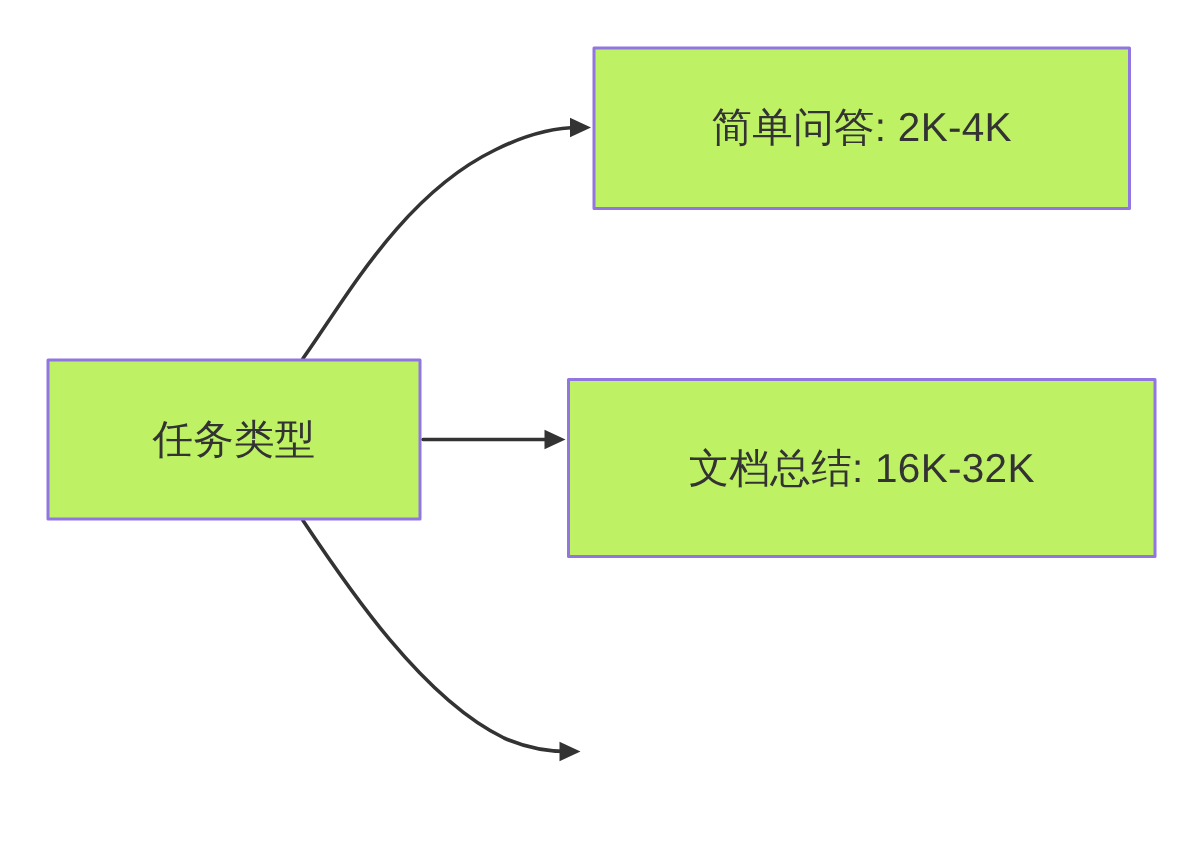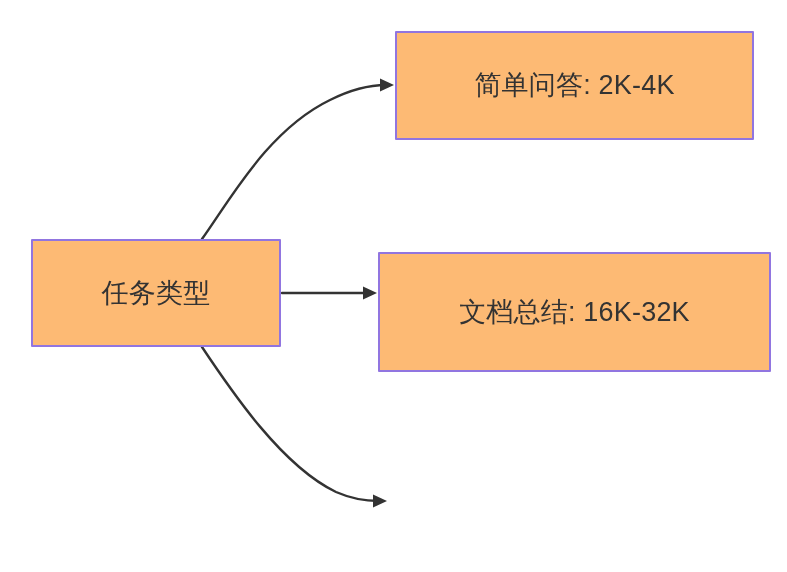--- a/index.html
+++ b/index.html
@@ -23,21 +23,21 @@
     position: absolute;
     left: 0;
     top: 0;
     width: 787px;
     height: 572px;
     pointer-events: none;
   }
   .node {
     position: absolute;
     box-sizing: border-box;
-    background: #fdba74;
+    background: #bef264;
     border: 2px solid #9175e0;
     border-radius: 1px;
     display: flex;
     align-items: center;
     justify-content: center;
     padding: 0 10px;
   }
   .node-label {
     color: #333333;
     font-size: 27px;

